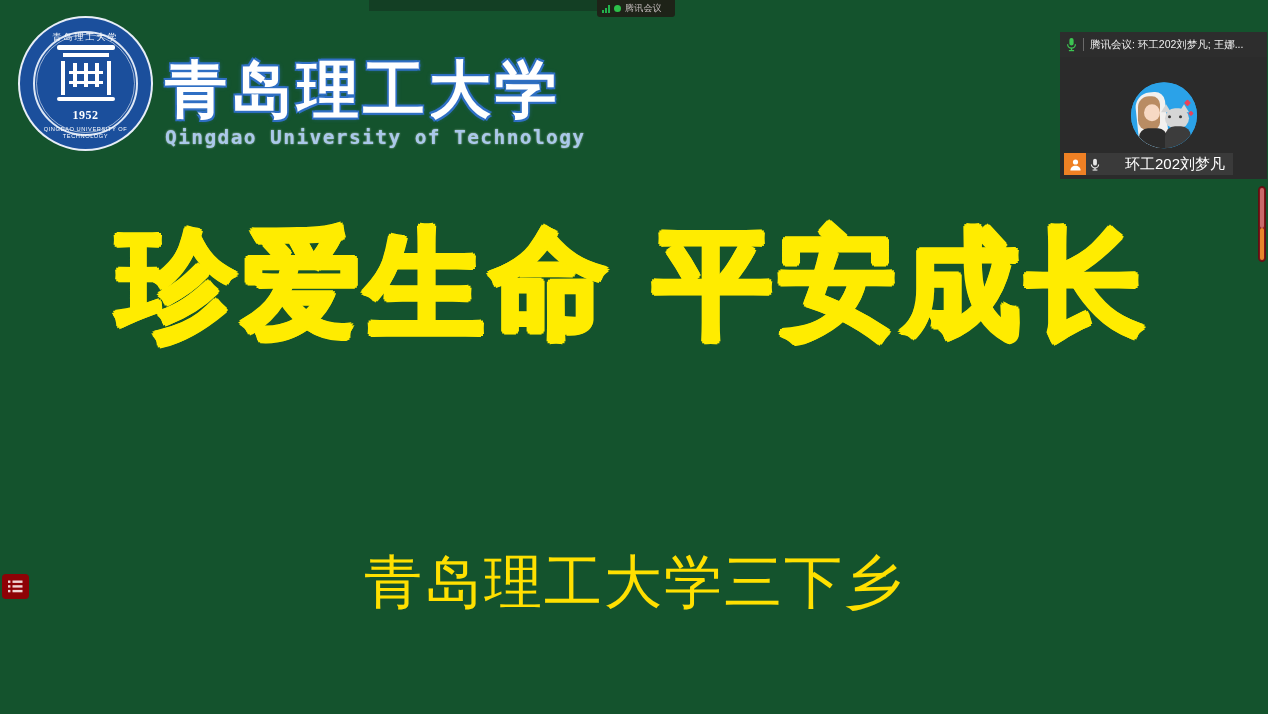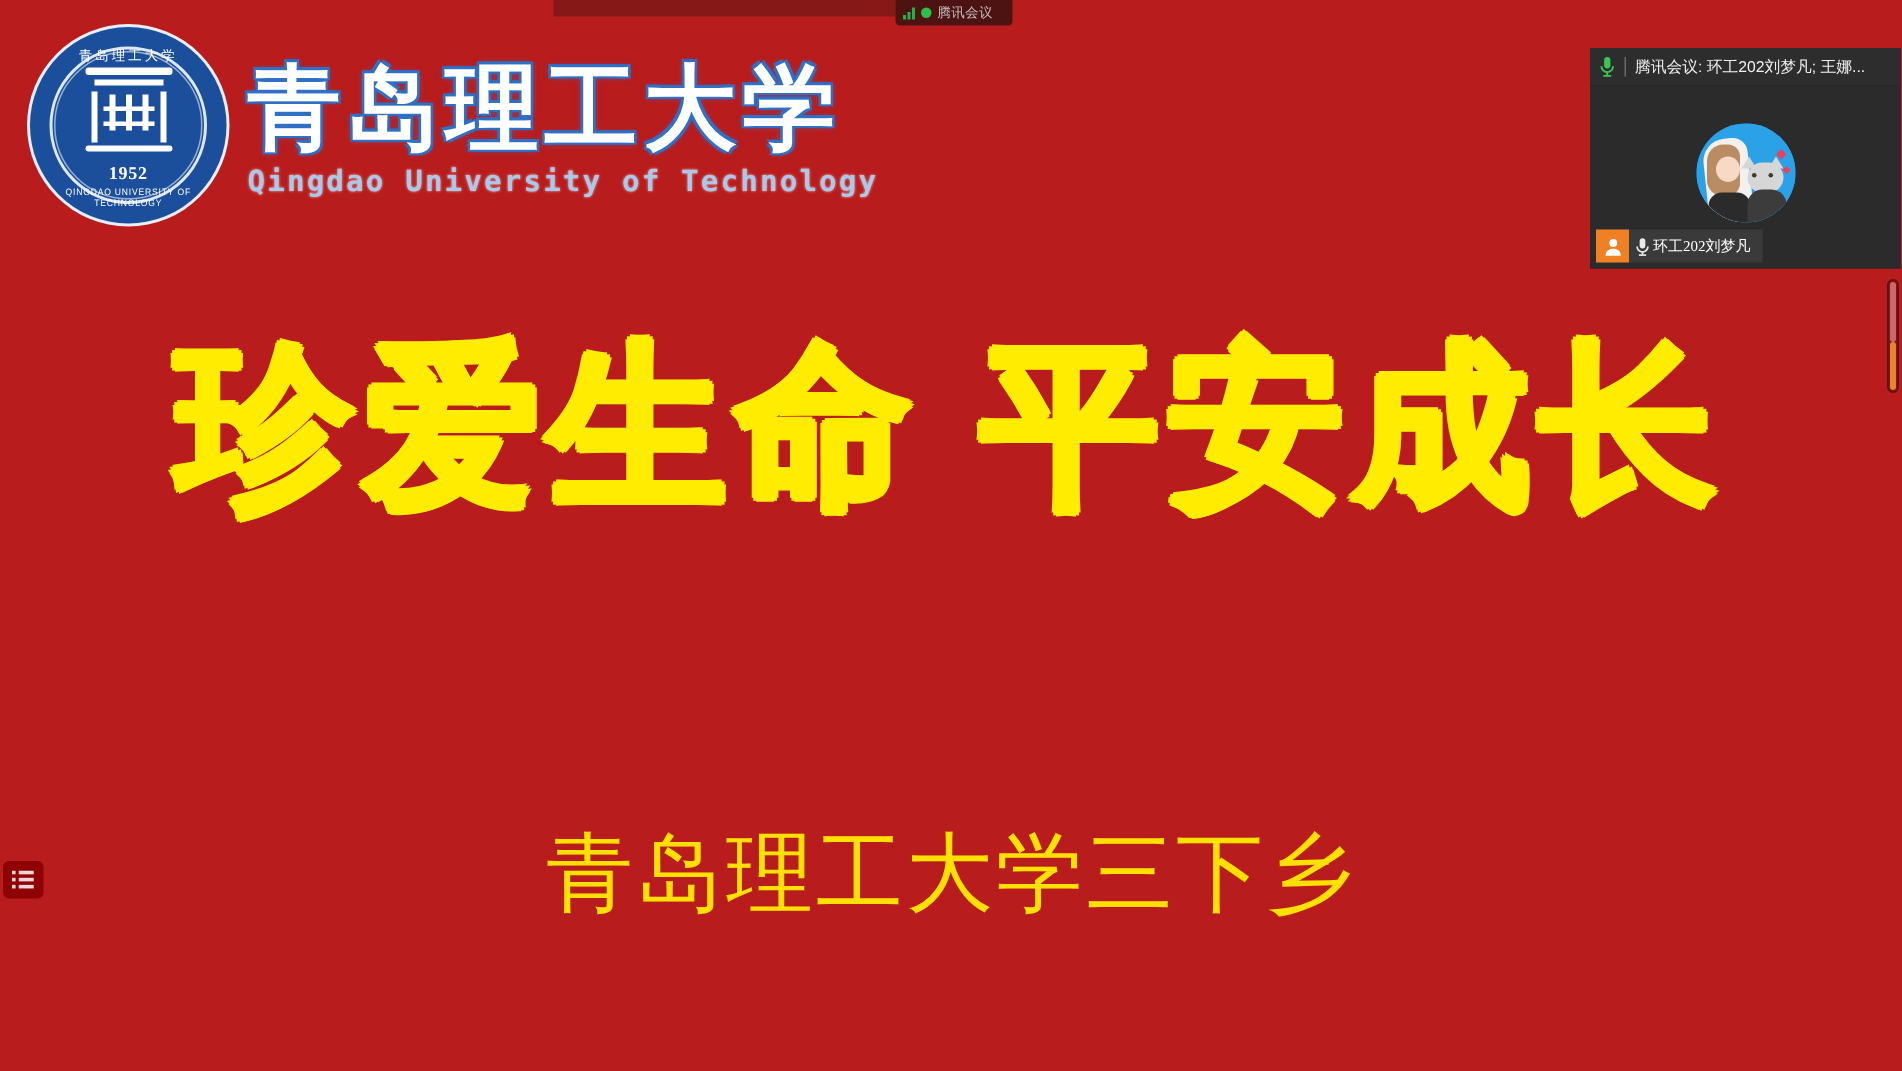--- a/index.html
+++ b/index.html
@@ -11,21 +11,21 @@
     width: 1268px;
     height: 714px;
     overflow: hidden;
     font-family: "Liberation Sans", sans-serif;
   }
 
   #screen {
     position: relative;
     width: 1268px;
     height: 714px;
-    background: #b91c1c;
+    background: #14532d;
     overflow: hidden;
   }
 
   
   #top-strip {
     position: absolute;
     top: 0;
     left: 369px;
     width: 228px;
     height: 11px;
@@ -76,21 +76,21 @@
     white-space: nowrap;
     letter-spacing: 0.2px;
   }
 
   
   #uni-header {
     position: absolute;
     top: 18px;
     left: 20px;
     display: flex;
-    align-items: center;
+    align-items: flex-end;
     gap: 14px;
     z-index: 10;
   }
 
   
   #uni-logo {
     position: relative;
     width: 131px;
     height: 131px;
     flex: 0 0 auto;
@@ -382,24 +382,25 @@
     justify-content: center;
     flex: 0 0 auto;
   }
   #name-plate .np-body {
     display: flex;
     align-items: center;
     gap: 2px;
     padding: 0 8px 0 4px;
   }
   #participant-name {
-    font-size: 10px;
+    font-size: 15px;
     color: #ffffff;
     white-space: nowrap;
-    font-family: Liberation Serif, serif;
+    font-family: Liberation Sans, sans-serif;
+    margin-left: 23px;
   }
 
   
   #scroll-track {
     position: absolute;
     right: 2px;
     top: 186px;
     width: 8px;
     height: 76px;
     background: #7d1418;

